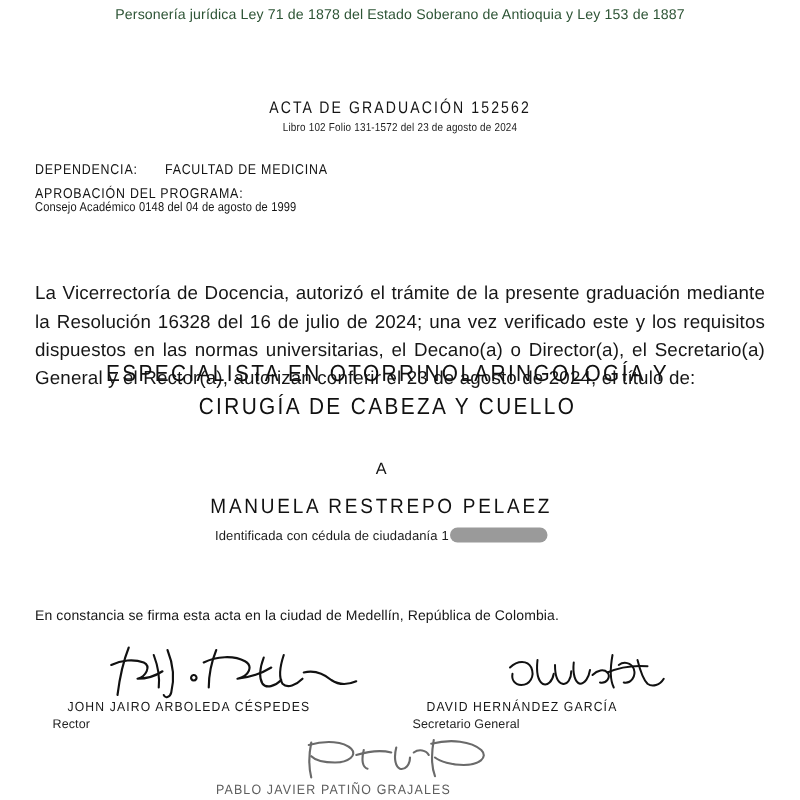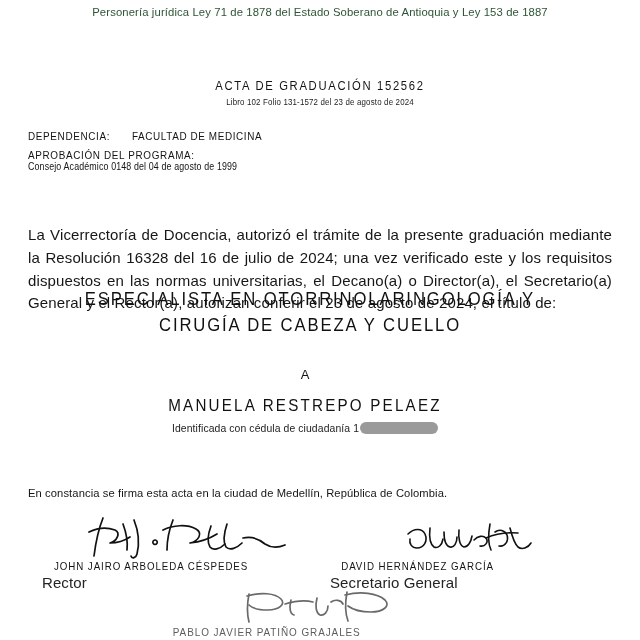--- a/index.html
+++ b/index.html
@@ -198,21 +198,21 @@
     font-family: "Liberation Sans Narrow", "Liberation Sans", sans-serif;
   }
   .sig-name {
     font-size: 10.6px;
     letter-spacing: 1.0px;
     color: #141414;
     white-space: nowrap;
     transform: scaleX(0.92);
   }
   .sig-role {
-    font-size: 15px;
+    font-size: 10px;
     color: #242424;
     margin-top: 2px;
     letter-spacing: 0.1px;
   }
   .sig-mark {
     height: 38px;
     position: relative;
   }
   .sig-mark svg {
     position: absolute;

